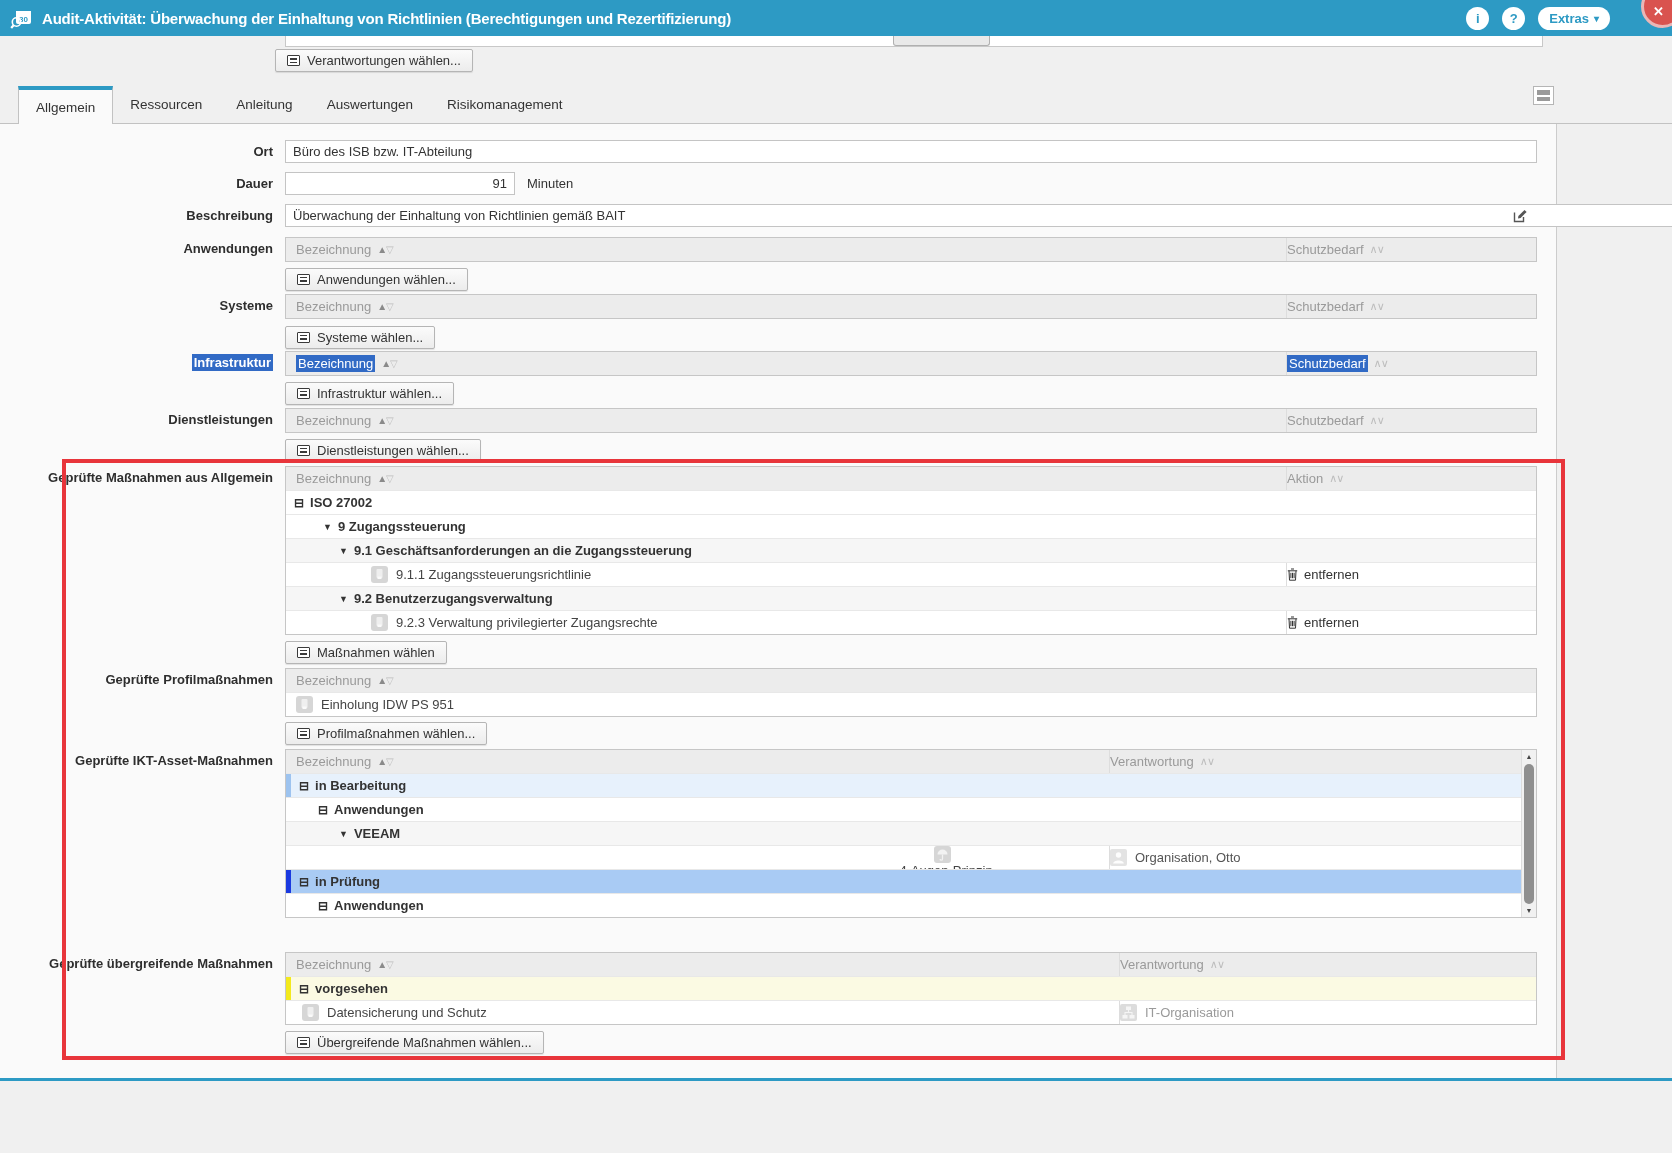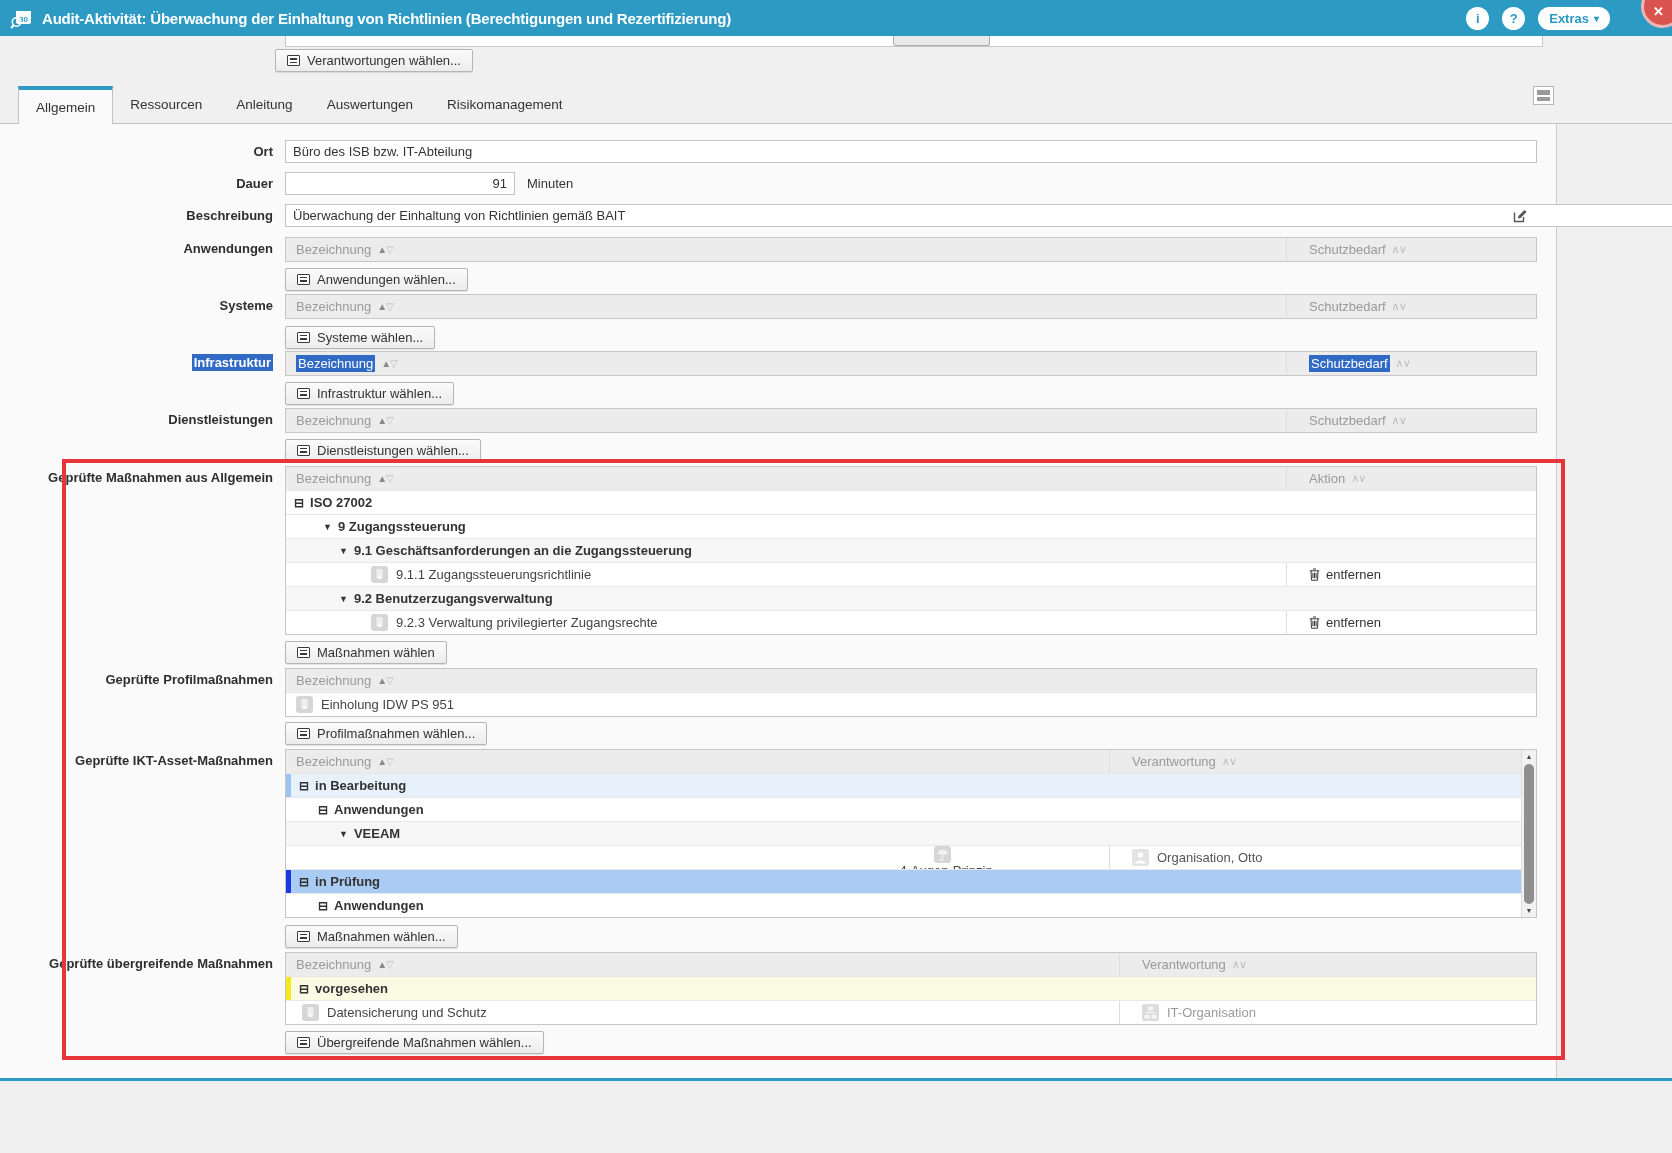--- a/index.html
+++ b/index.html
@@ -63,21 +63,21 @@
   .fld{position:absolute;left:285px;top:0;}
   input.txt{height:23px;border:1px solid #c4c4c4;background:#fff;font-size:13px;color:#333;
     padding:0 7px;font-family:"Liberation Sans",sans-serif;}
   .unit{position:absolute;left:527px;top:4px;font-size:13px;color:#333;}
   .edit-ic{position:absolute;left:1512px;top:4px;cursor:pointer;}
   
   .tbl{position:absolute;left:285px;top:0;width:1252px;background:#fff;border:1px solid #c6c6c6;}
   .thead{position:relative;height:23px;background:#ececec;display:flex;align-items:center;
     font-size:13px;color:#9a9a9a;}
   .thead .c1{padding-left:10px;display:flex;align-items:center;cursor:pointer;}
-  .c2{position:absolute;top:0;bottom:0;display:flex;align-items:center;padding-left:22px;border-left:1px solid #ddd;}
+  .c2{position:absolute;top:0;bottom:0;display:flex;align-items:center;padding-left:0;border-left:1px solid #ddd;}
   .c2.hdr{cursor:pointer;}
   .c2-1000{left:1000px;right:0;}
   .c2-823{left:823px;right:15px;}
   .c2-833{left:833px;right:0;}
   .srt{display:inline-flex;margin-left:6px;font-size:10px;letter-spacing:-1px;}
   .srt .a{color:#8a8a8a;} .srt .d{color:#bdbdbd;}
   .srt .ca,.srt .cd{color:#bdbdbd;font-size:11px;}
   .trow{position:relative;height:24px;border-top:1px solid #e8e8e8;display:flex;align-items:center;
     font-size:13px;color:#444;background:#fff;cursor:pointer;}
   .trow.alt{background:#f6f6f6;}
@@ -487,29 +487,20 @@
         <span class="glyph">⊟</span>
         <span>Anwendungen</span>
       </div>
       <div class="vscroll">
         <div class="vs-btn">▲</div>
         <div class="vs-thumb"></div>
         <div class="vs-btn dn">▼</div>
       </div>
     </div>
   </div>
-  <div class="sec" style="top:797px;height:24px;">
-    <button class="btn" style="margin-left:285px;">
-      <span class="list-icon">
-          <i></i>
-          <i></i>
-        </span>
-      <span>Maßnahmen wählen...</span>
-    </button>
-  </div>
 
   <div class="sec" style="top:828px;">
     <span class="flabel">Geprüfte übergreifende Maßnahmen</span>
     <div class="tbl">
       <div class="thead">
         <span class="c1">
           <span>Bezeichnung</span>
           <span class="srt">
               <span class="a">▲</span>
               <span class="d">▽</span>

